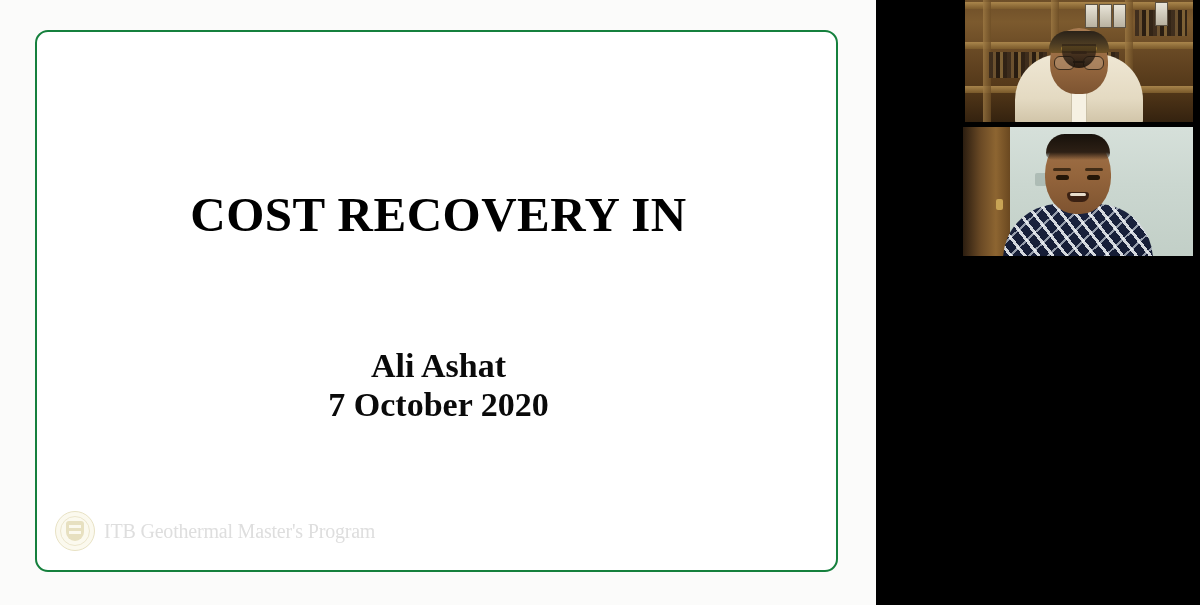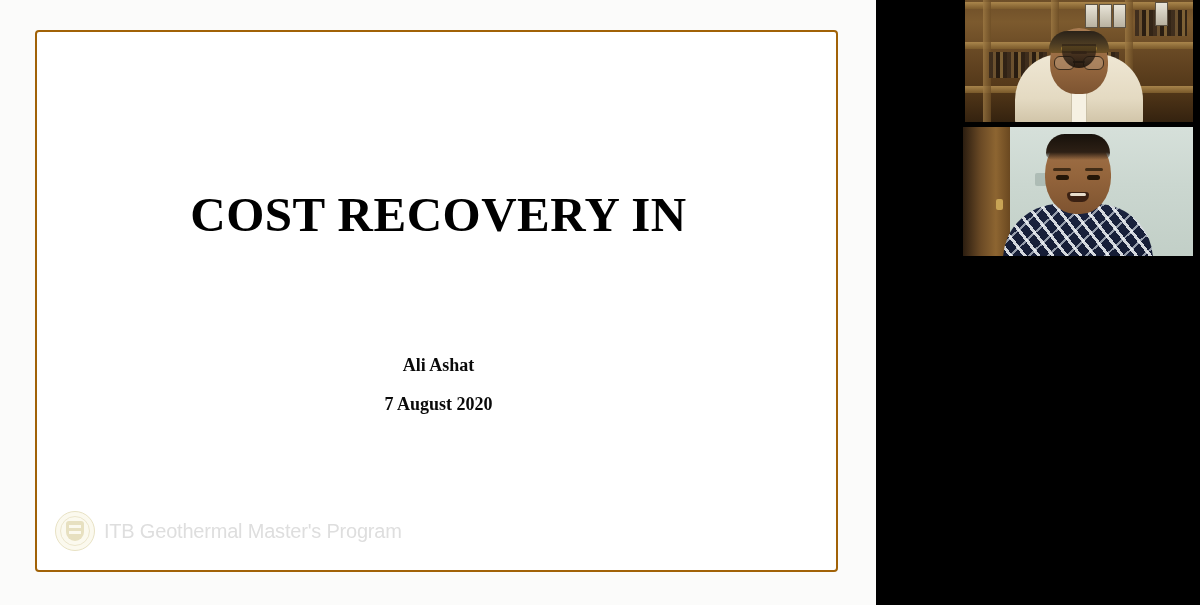--- a/index.html
+++ b/index.html
@@ -33,22 +33,22 @@
     overflow: hidden;
   }
 
   .slide {
     position: absolute;
     left: 35px;
     top: 30px;
     width: 803px;
     height: 542px;
     background: #ffffff;
-    border: 2px solid #a16207;
-    border-radius: 4px;
+    border: 2px solid #15803d;
+    border-radius: 13px;
     box-sizing: border-box;
     overflow: hidden;
   }
 
   .slide-title {
     position: absolute;
     left: 60px;
     top: 155px;
     width: 683px;
     text-align: center;
@@ -61,21 +61,21 @@
   }
 
   .slide-subtitle {
     position: absolute;
     left: 60px;
     top: 314px;
     width: 683px;
     text-align: center;
     font-family: "Liberation Serif", "DejaVu Serif", serif;
     font-weight: bold;
-    font-size: 18px;
+    font-size: 34px;
     line-height: 39px;
     color: #0a0a0a;
   }
   .slide-subtitle div { white-space: nowrap; }
 
   
   .slide-footer {
     position: absolute;
     left: 18px;
     bottom: 12px;
@@ -127,21 +127,21 @@
     content: "";
     position: absolute;
     left: 3px;
     top: 10px;
     width: 12px;
     height: 3px;
     background: #fbf9ee;
   }
 
   .footer-text {
-    font-family: Liberation Sans, sans-serif;
+    font-family: Liberation Serif, serif;
     font-size: 20px;
     font-weight: 400;
     color: #dedede;
     letter-spacing: -0.2px;
     white-space: nowrap;
   }
 
   
   .filmstrip {
     position: absolute;
@@ -330,21 +330,21 @@
   <div class="share-region">
 
     <div class="slide">
 
       <div class="slide-title">
         <div>COST RECOVERY IN</div>
       </div>
 
       <div class="slide-subtitle">
         <div>Ali Ashat</div>
-        <div>7 August 2020</div>
+        <div>7 October 2020</div>
       </div>
 
       <div class="slide-footer">
         <div class="seal">
           <span class="ring-outer"></span>
           <span class="ring-inner"></span>
           <span class="crest"></span>
         </div>
         <div class="footer-text">ITB Geothermal Master's Program</div>
       </div>

